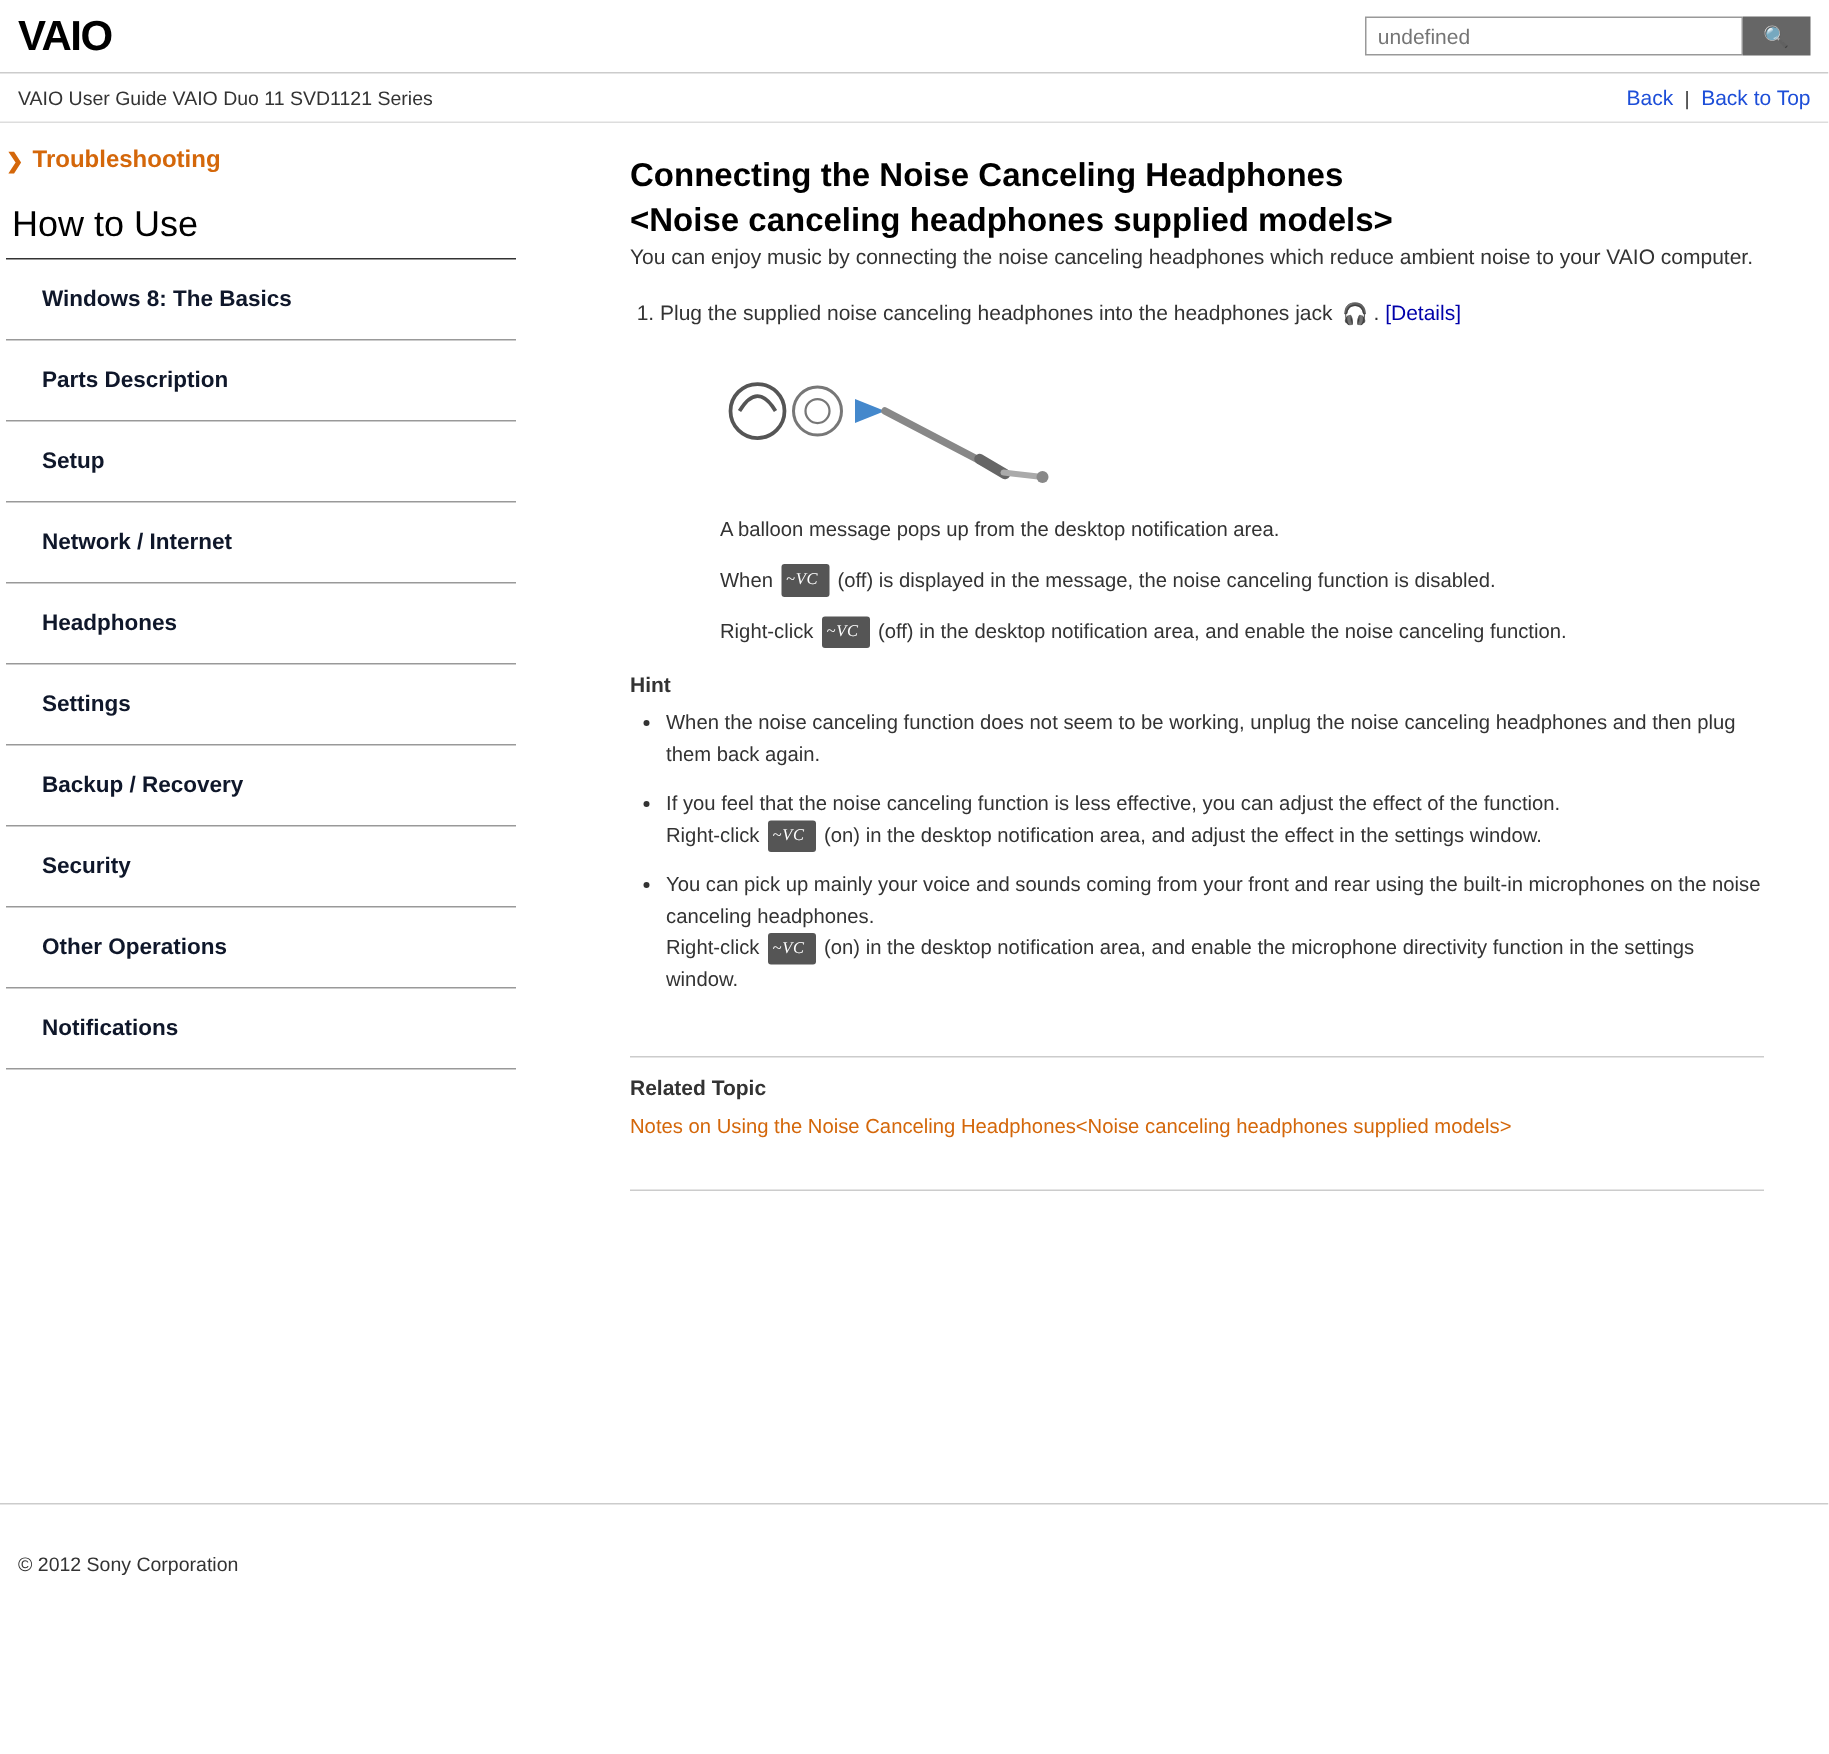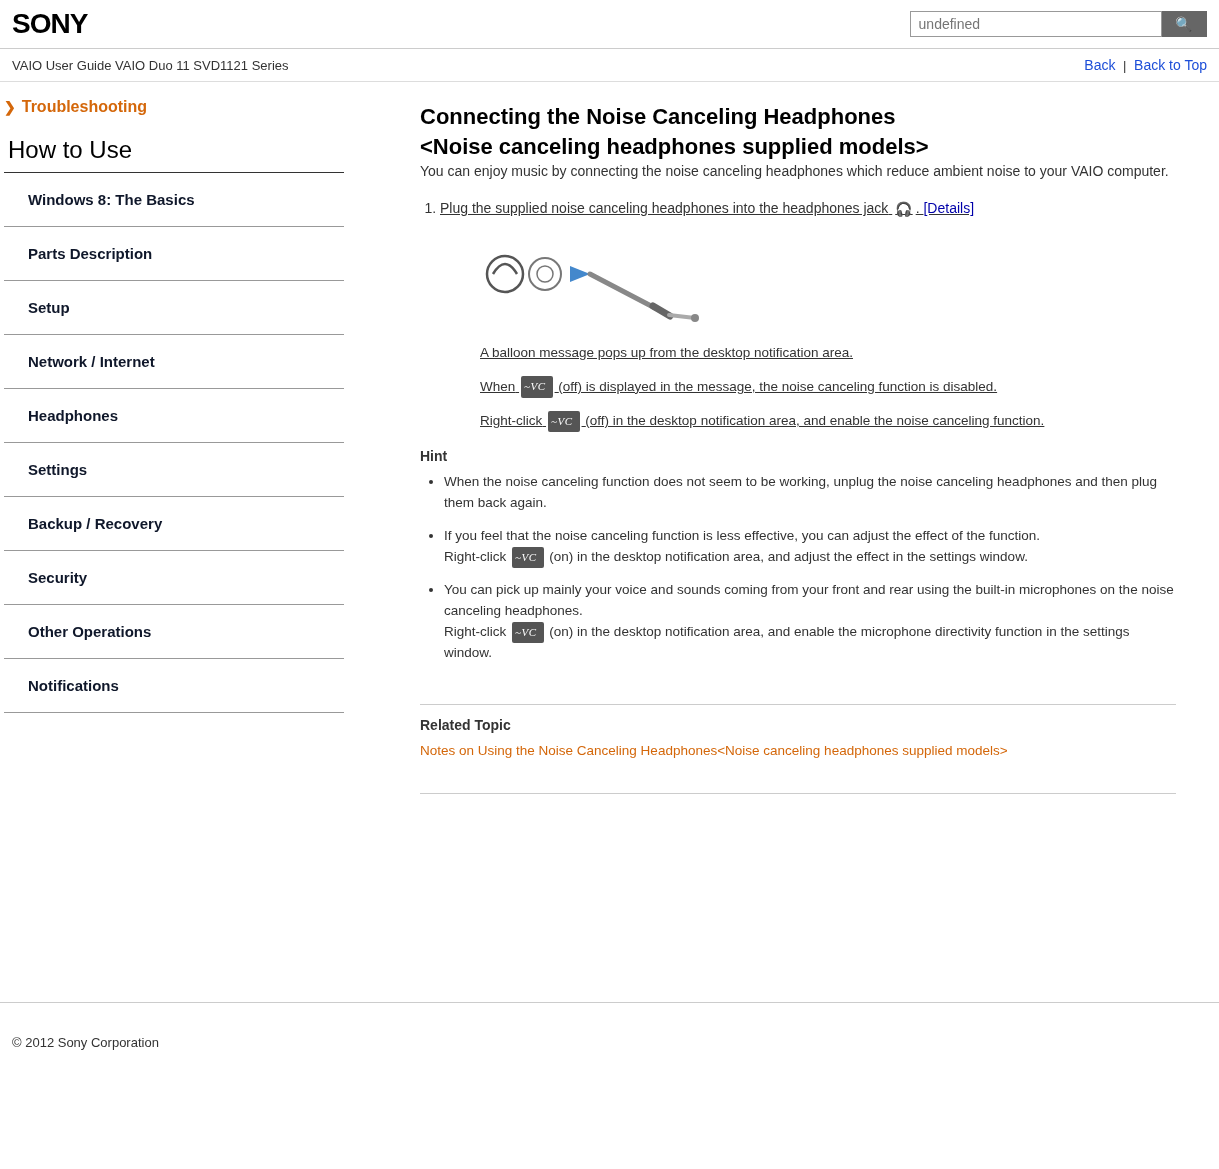--- a/index.html
+++ b/index.html
@@ -125,21 +125,20 @@
     }
     #intro-text {
       font-size: 14px;
       color: #333;
       margin-bottom: 16px;
       line-height: 1.5;
     }
     .step-list {
       margin-left: 20px;
       margin-bottom: 12px;
-      text-decoration: underline;
     }
     .step-list li {
       margin-bottom: 8px;
       line-height: 1.5;
     }
     .details-link {
       color: #00a;
       text-decoration: none;
     }
 
@@ -226,21 +225,21 @@
       font-size: 11px;
       margin-right: 2px;
       font-style: italic;
       font-weight: normal;
     }
   </style>
 </head>
 <body>
 
 <div id="header">
-  <div id="logo-text">SONY</div>
+  <div id="logo-text">VAIO</div>
   <div id="search-area">
     <input id="search-input" type="text" placeholder="undefined" style="">
     <button id="search-button">
       <span>🔍</span>
     </button>
   </div>
 </div>
 
 <div id="nav-bar">
   <span id="breadcrumb">VAIO User Guide VAIO Duo 11 SVD1121 Series</span>

